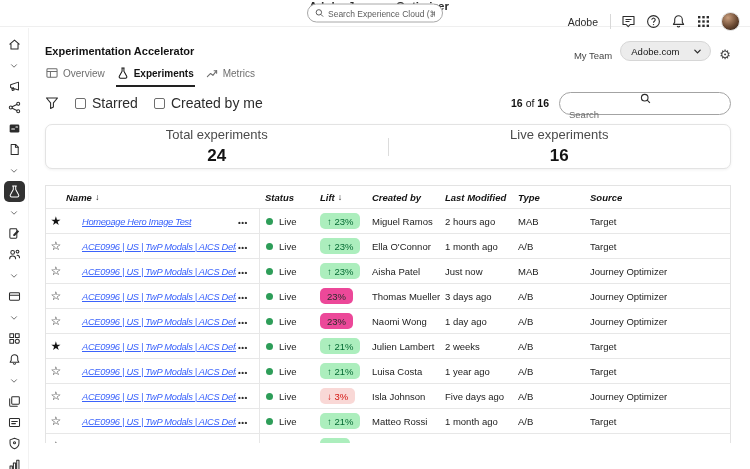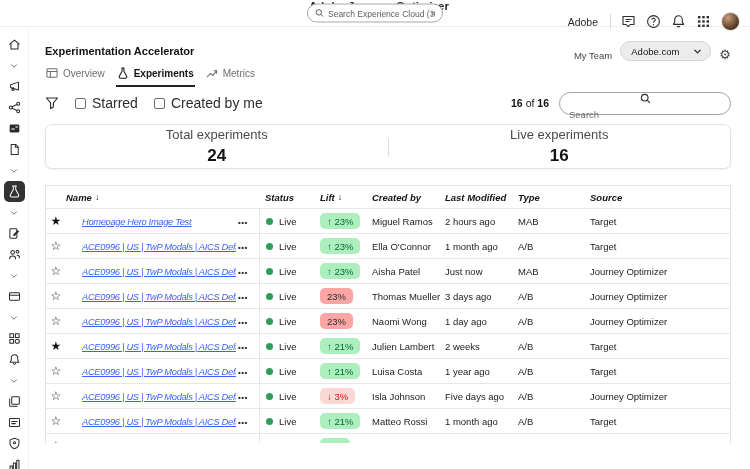--- a/index.html
+++ b/index.html
@@ -96,21 +96,21 @@
     letter-spacing:-0.3px; cursor:pointer; }
   .more-cell { padding-left:2px; }
   .more-btn { font-size:8px; letter-spacing:.5px; color:#2c2c2c; cursor:pointer; font-weight:bold; }
   .status-cell { border-left:1px solid #e7e7e7; height:100%; display:flex;
     align-items:center; gap:6px; padding-left:6px; }
   .dot { width:7px; height:7px; border-radius:50%; background:#2d9d58; flex:none; }
   .badge { display:inline-block; font-size:9.5px; font-weight:normal; padding:2.5px 7px;
     border-radius:5px; min-width:30px; text-align:center; }
   .badge-up { background:#aceebd; color:#046b33; }
   .badge-down { background:#f9d8d6; color:#d31510; }
-  .badge-none { background:#fca5a5; color:#2c2c2c;text-align:center; }
+  .badge-none { background:#ec4899; color:#2c2c2c;text-align:center; }
   .partial-clip { height:10px; overflow:hidden; }
 </style>
 </head>
 <body>
 
 <div class="page">
 
   <div class="topbar">
     <svg class="hamburger" viewBox="0 0 14 14" fill="none" stroke="currentColor" stroke-width="1.3" stroke-linecap="round">
         <path d="M2 3.5h10M2 7h10M2 10.5h10"></path>

